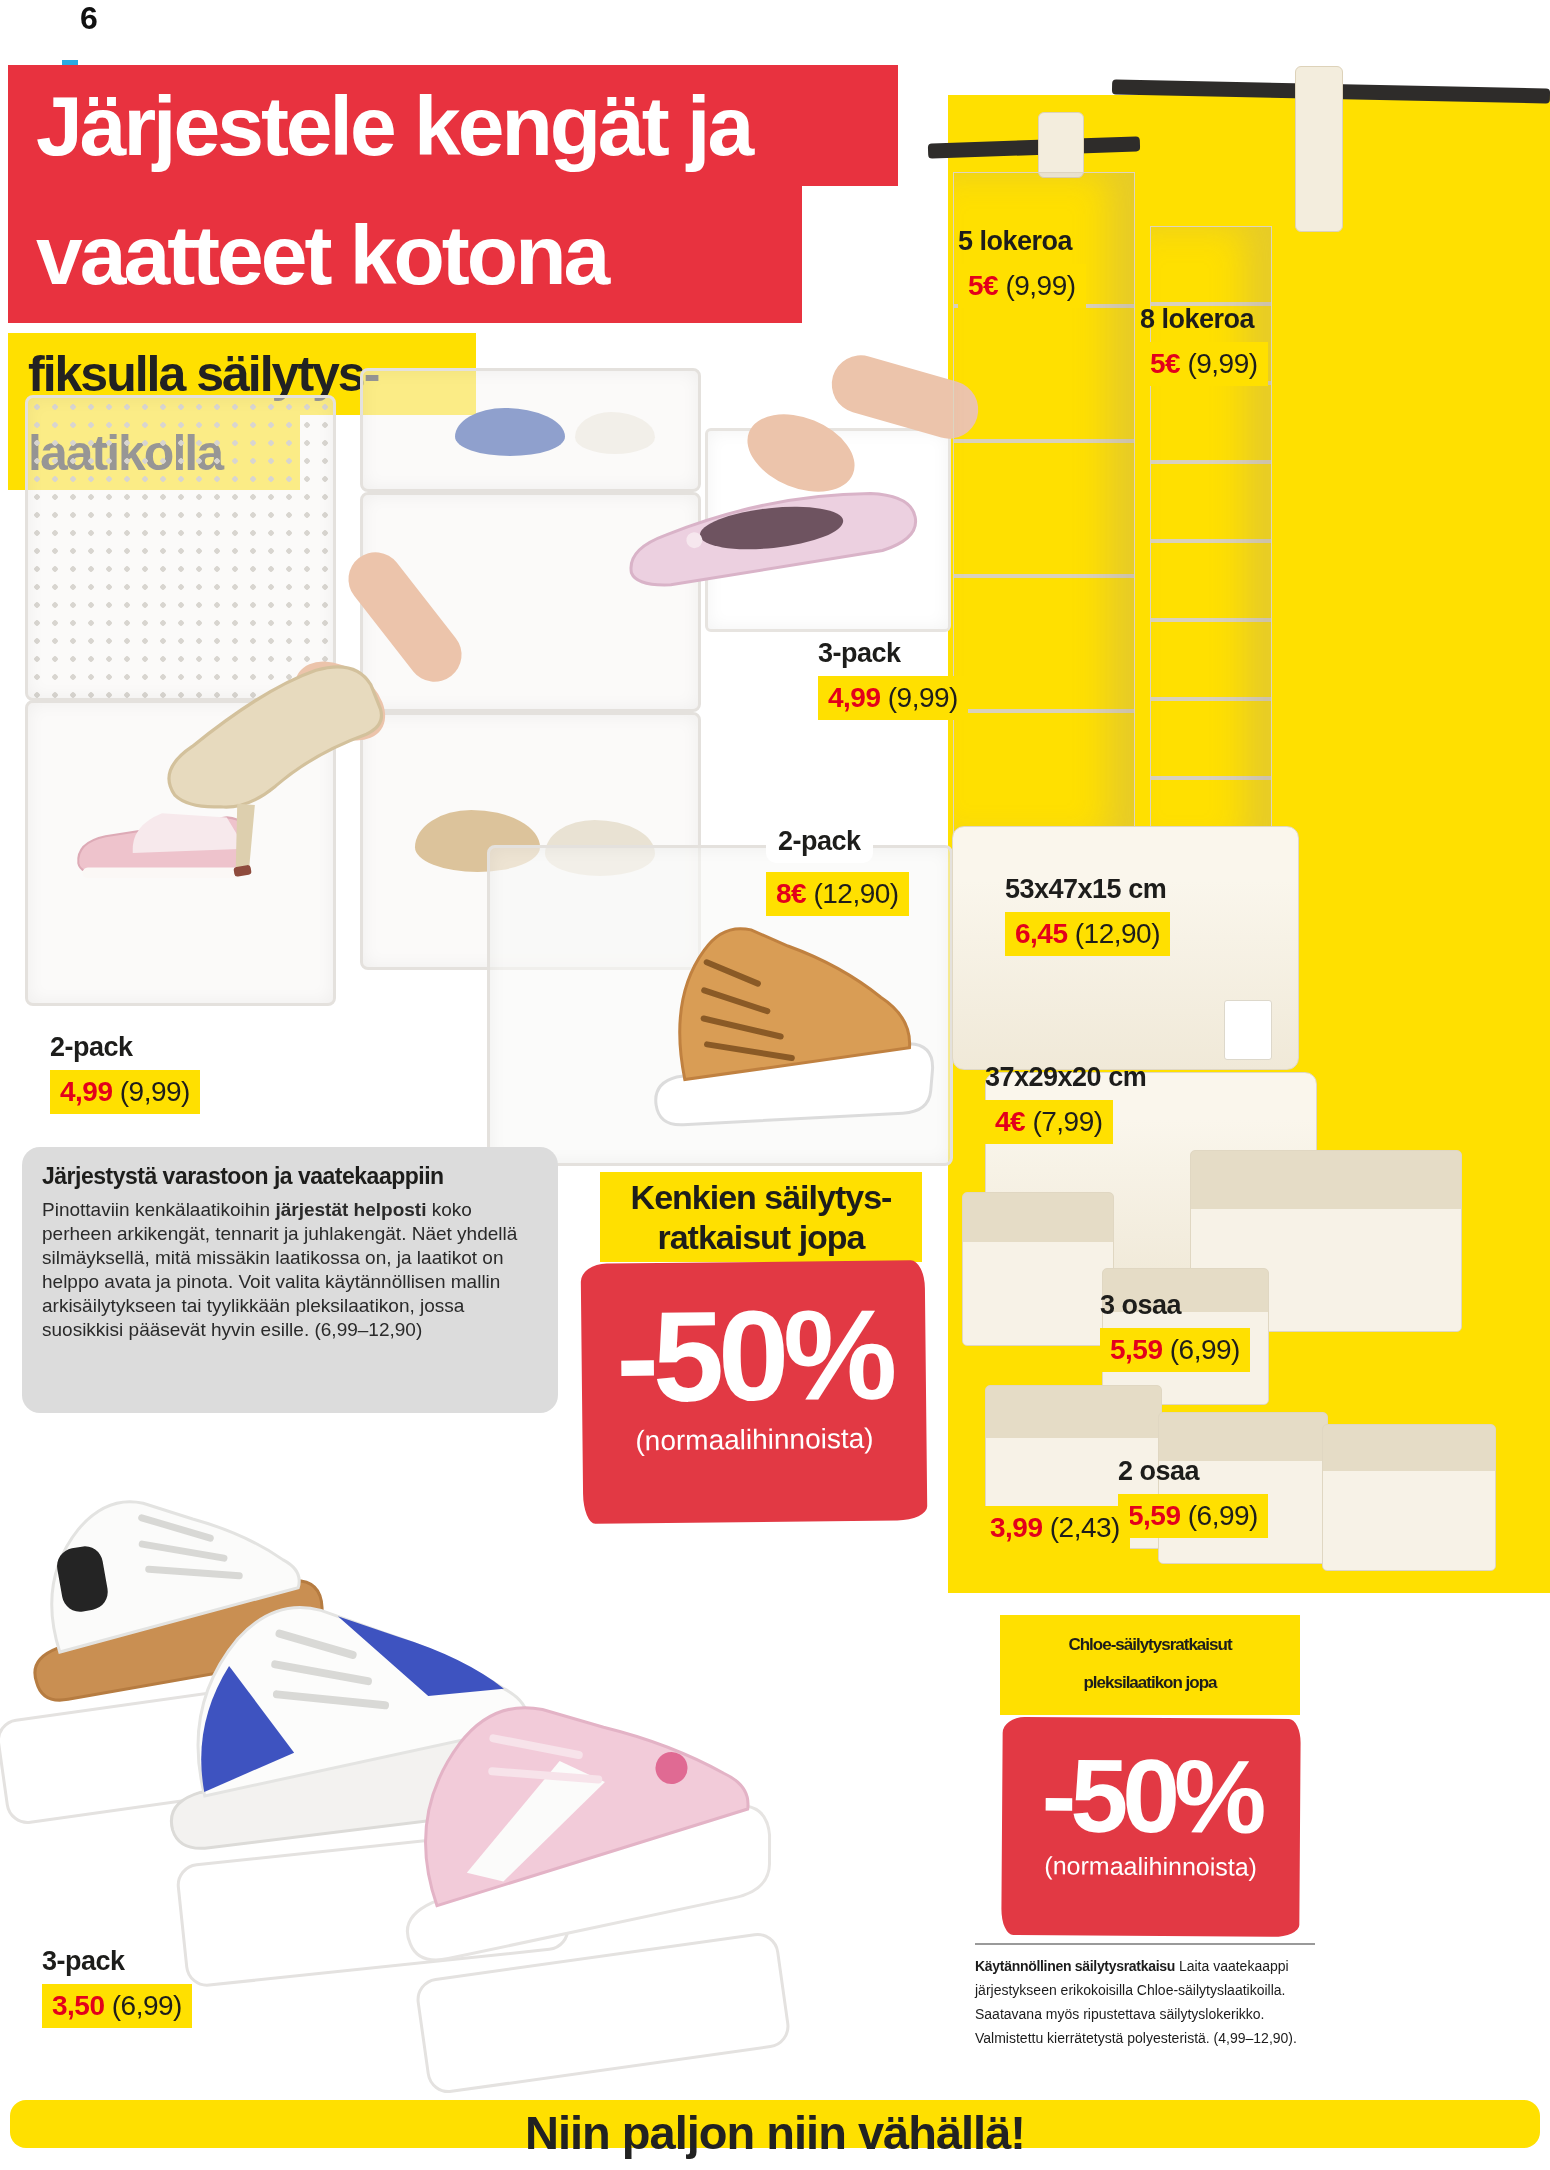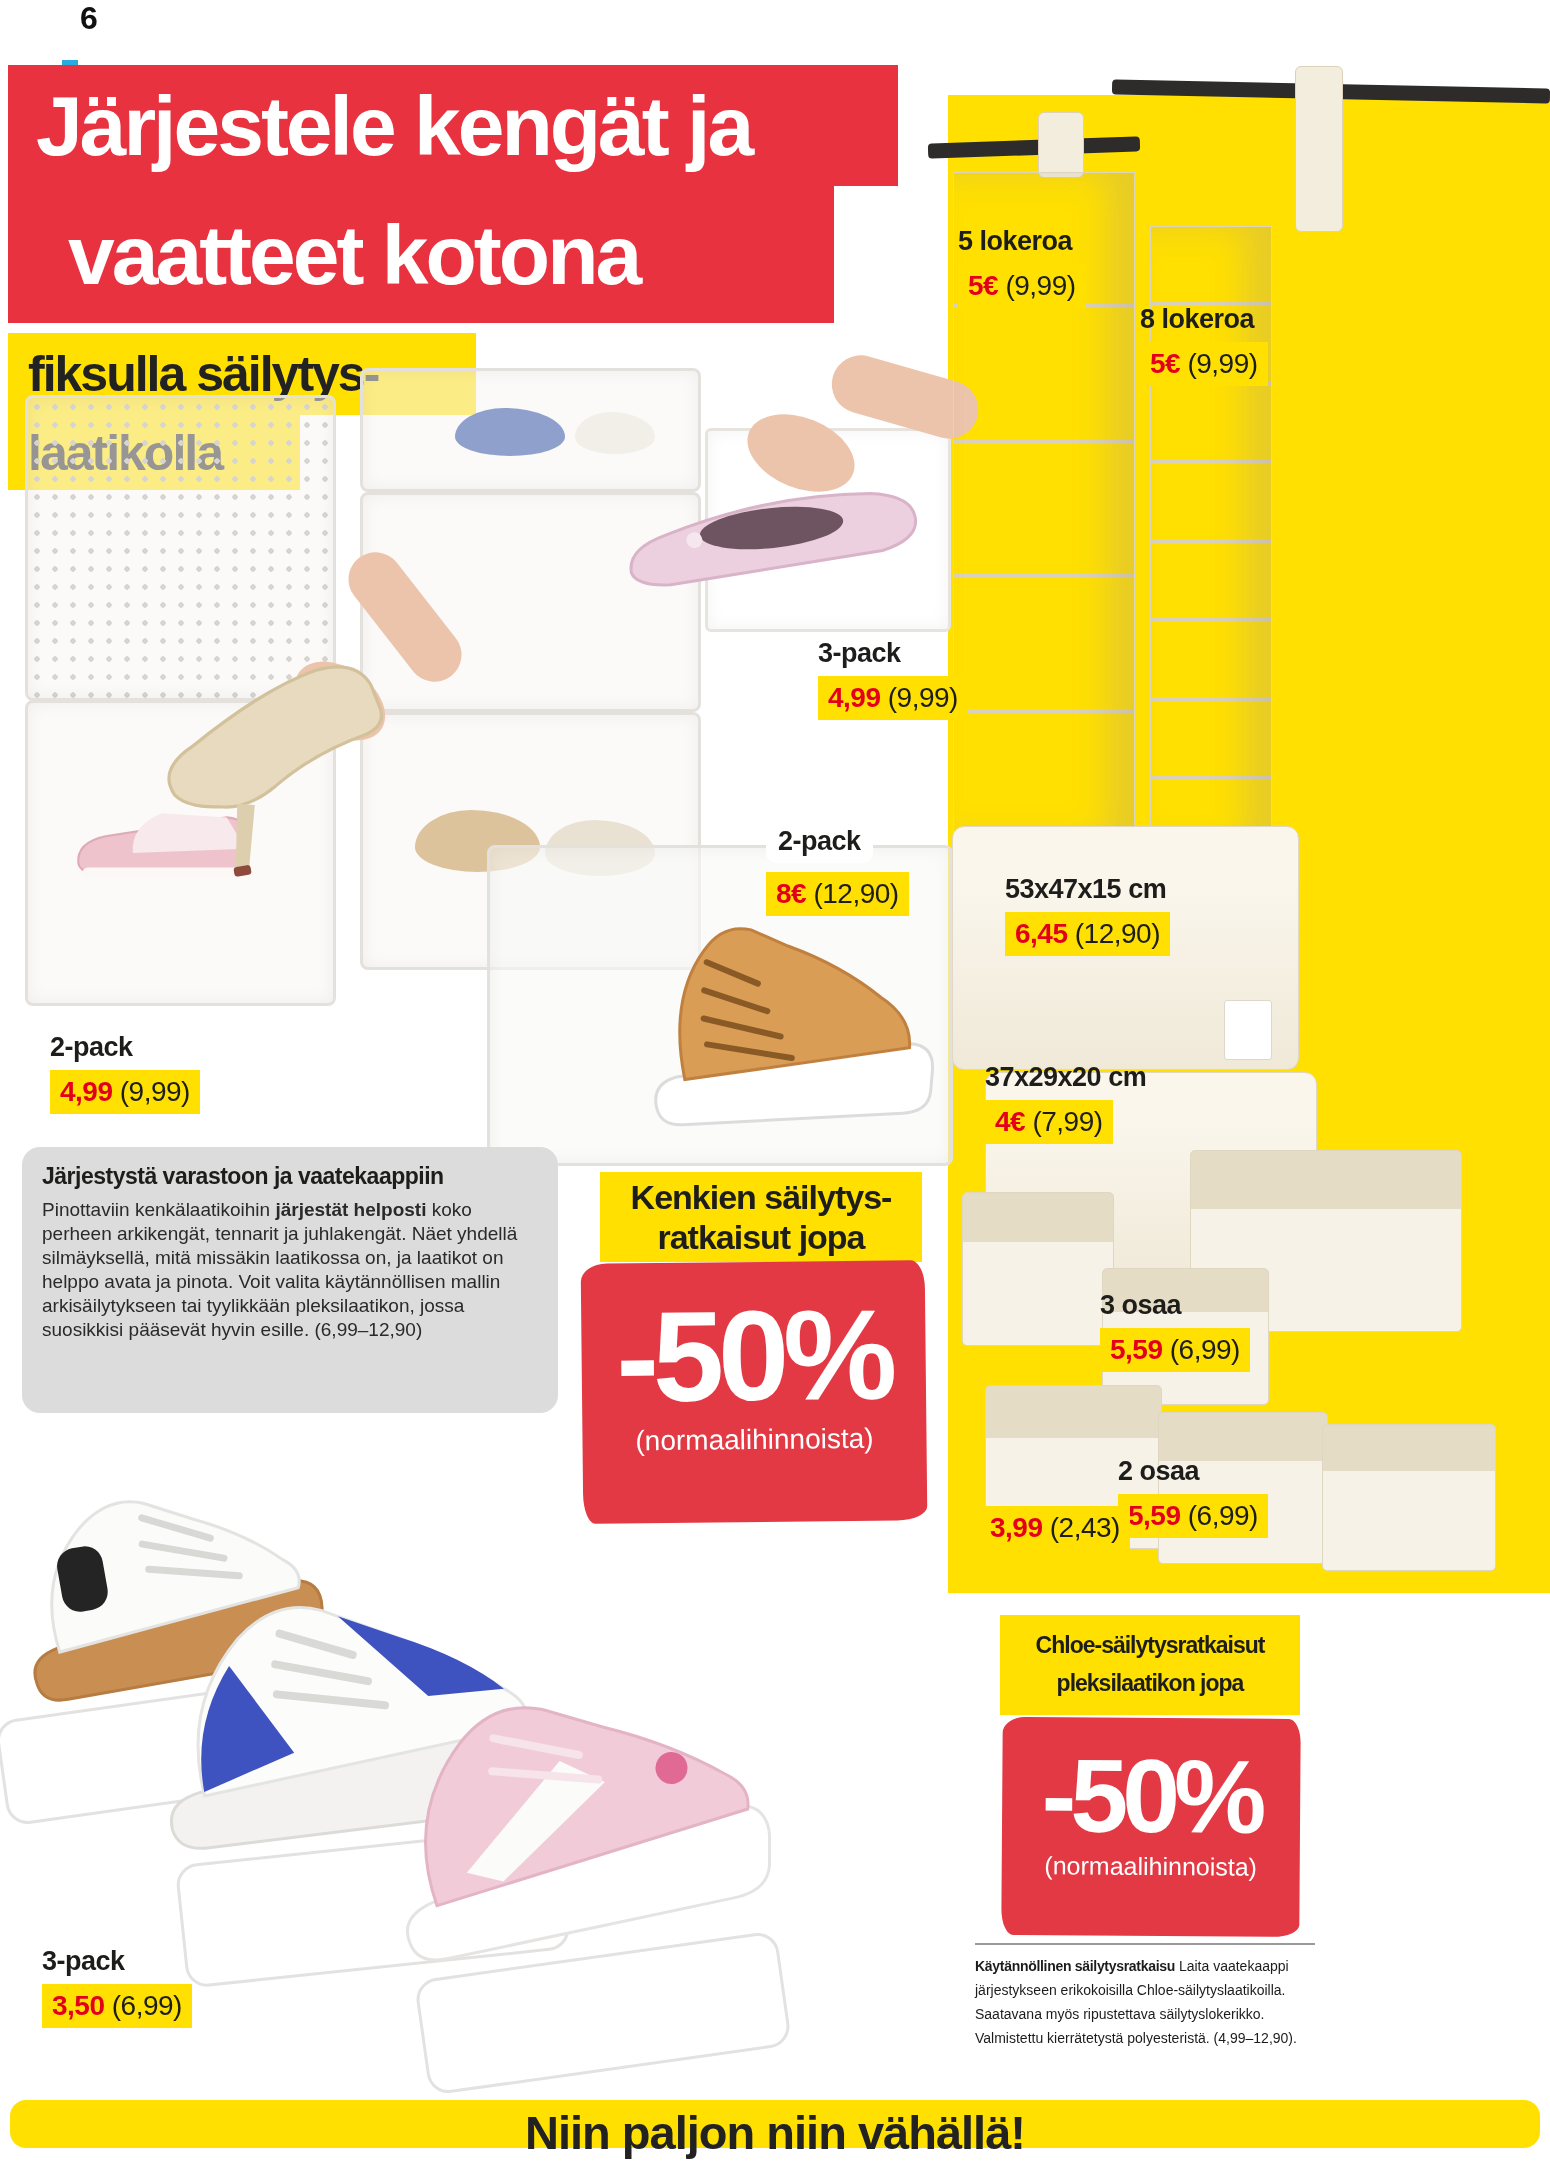--- a/index.html
+++ b/index.html
@@ -8,21 +8,21 @@
   .abs{position:absolute;}
 
   
   .pagenum{left:80px;top:0px;font-size:32px;font-weight:bold;color:#111;}
   .regmark{left:62px;top:60px;width:16px;height:24px;}
   .regmark div{height:5px;width:16px;margin-bottom:1px;}
 
   
   .redblock{background:#e8323f;}
   .red1{left:8px;top:65px;width:890px;height:121px;}
-  .red2{left:8px;top:186px;width:794px;height:137px;padding-left:32px;}
+  .red2{left:8px;top:186px;width:794px;height:137px;}
   .hero-line{color:#ffffff;font-weight:bold;font-size:84px;letter-spacing:-3px;line-height:1;
              padding-left:28px;display:flex;align-items:center;height:100%;white-space:nowrap;}
   .yb{background:#ffe000;}
   .yb1{left:8px;top:333px;width:468px;height:82px;}
   .yb2{left:8px;top:415px;width:292px;height:75px;}
   .sub-line{color:#222;font-weight:bold;font-size:50px;letter-spacing:-2px;display:flex;
             align-items:center;height:100%;padding-left:20px;white-space:nowrap;}
 
   
   .panel{left:948px;top:95px;width:602px;height:1498px;background:#ffe000;}
@@ -57,21 +57,21 @@
 
   
   .graybox{left:22px;top:1147px;width:536px;height:266px;background:#dcdcdc;border-radius:18px;
            padding:16px 20px;box-sizing:border-box;z-index:5;}
   .graybox h3{font-size:23px;margin:0 0 8px 0;letter-spacing:-0.5px;}
   .graybox p{font-size:19px;line-height:24px;margin:0;color:#2a2a2a;}
 
   
   .promo-box{background:#ffe000;text-align:center;font-weight:bold;box-sizing:border-box;z-index:5;}
   .promo-c{left:600px;top:1172px;width:322px;height:90px;font-size:34px;line-height:40px;padding-top:5px;letter-spacing:-1px;}
-  .promo-r{left:1000px;top:1615px;width:300px;height:100px;font-size:23px;line-height:38px;padding-top:11px;letter-spacing:-1px;}
+  .promo-r{left:1000px;top:1615px;width:300px;height:100px;font-size:17px;line-height:38px;padding-top:11px;letter-spacing:-1px;}
   .splash{background:#e23944;color:#fff;text-align:center;z-index:5;}
   .splash-c{left:582px;top:1262px;width:344px;height:260px;transform:rotate(-0.6deg);
             border-radius:26px 14px 30px 12px/18px 28px 14px 30px;}
   .splash-r{left:1002px;top:1718px;width:298px;height:218px;transform:rotate(0.4deg);
             border-radius:22px 12px 26px 12px/16px 24px 12px 26px;}
   .splash .big{font-weight:bold;line-height:1;letter-spacing:-6px;}
   .splash-c .big{font-size:128px;margin-top:30px;}
   .splash-r .big{font-size:104px;margin-top:26px;}
   .splash .note{font-size:28px;margin-top:4px;}
   .splash-r .note{font-size:25px;}

